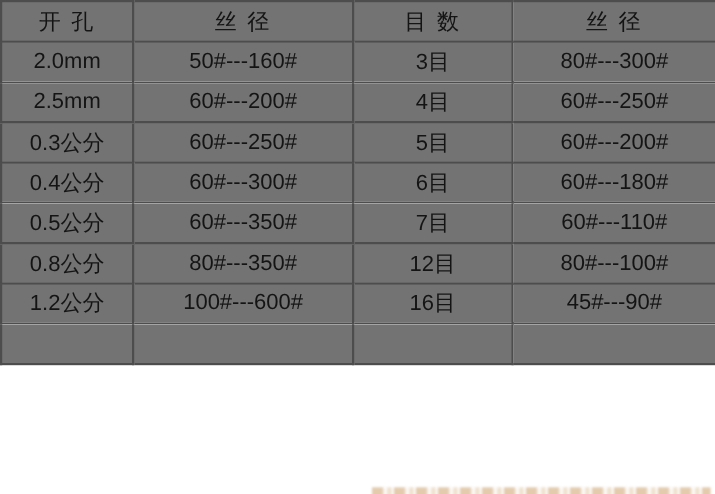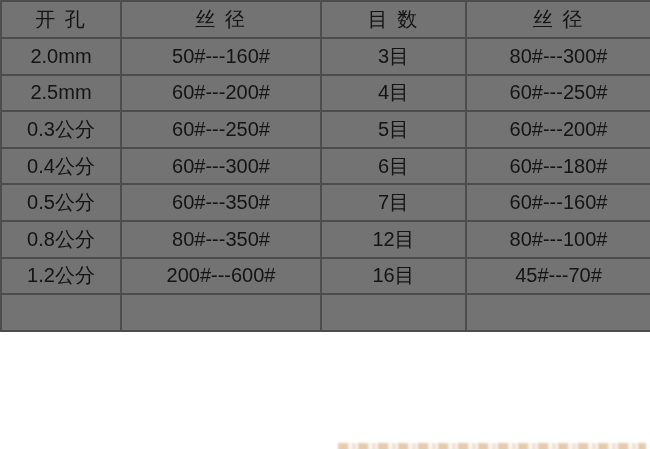--- a/index.html
+++ b/index.html
@@ -106,33 +106,33 @@
         <tr>
           <td>0.4公分</td>
           <td>60#---300#</td>
           <td>6目</td>
           <td>60#---180#</td>
         </tr>
         <tr>
           <td>0.5公分</td>
           <td>60#---350#</td>
           <td>7目</td>
-          <td>60#---160#</td>
+          <td>60#---110#</td>
         </tr>
         <tr>
           <td>0.8公分</td>
           <td>80#---350#</td>
           <td>12目</td>
           <td>80#---100#</td>
         </tr>
         <tr>
           <td>1.2公分</td>
-          <td>200#---600#</td>
+          <td>100#---600#</td>
           <td>16目</td>
-          <td>45#---70#</td>
+          <td>45#---90#</td>
         </tr>
         <tr>
           <td></td>
           <td></td>
           <td></td>
           <td></td>
         </tr>
       </tbody>
   </table>
   <div class="watermark"></div>

